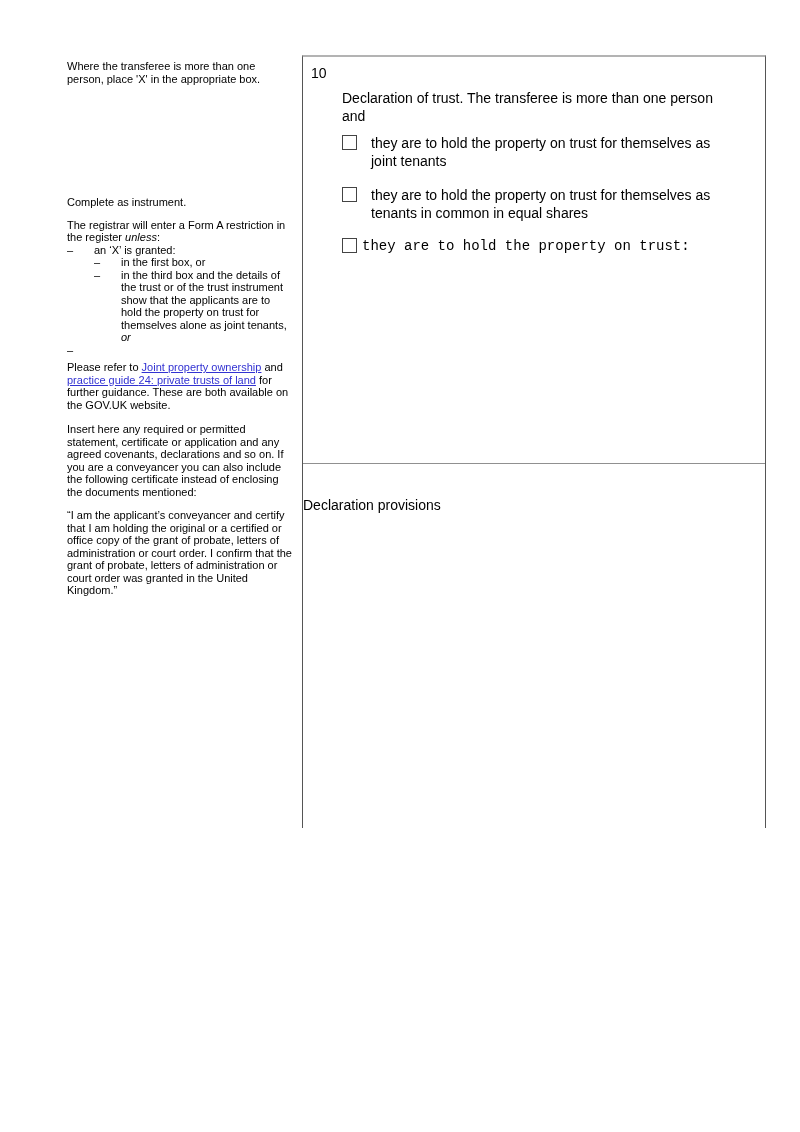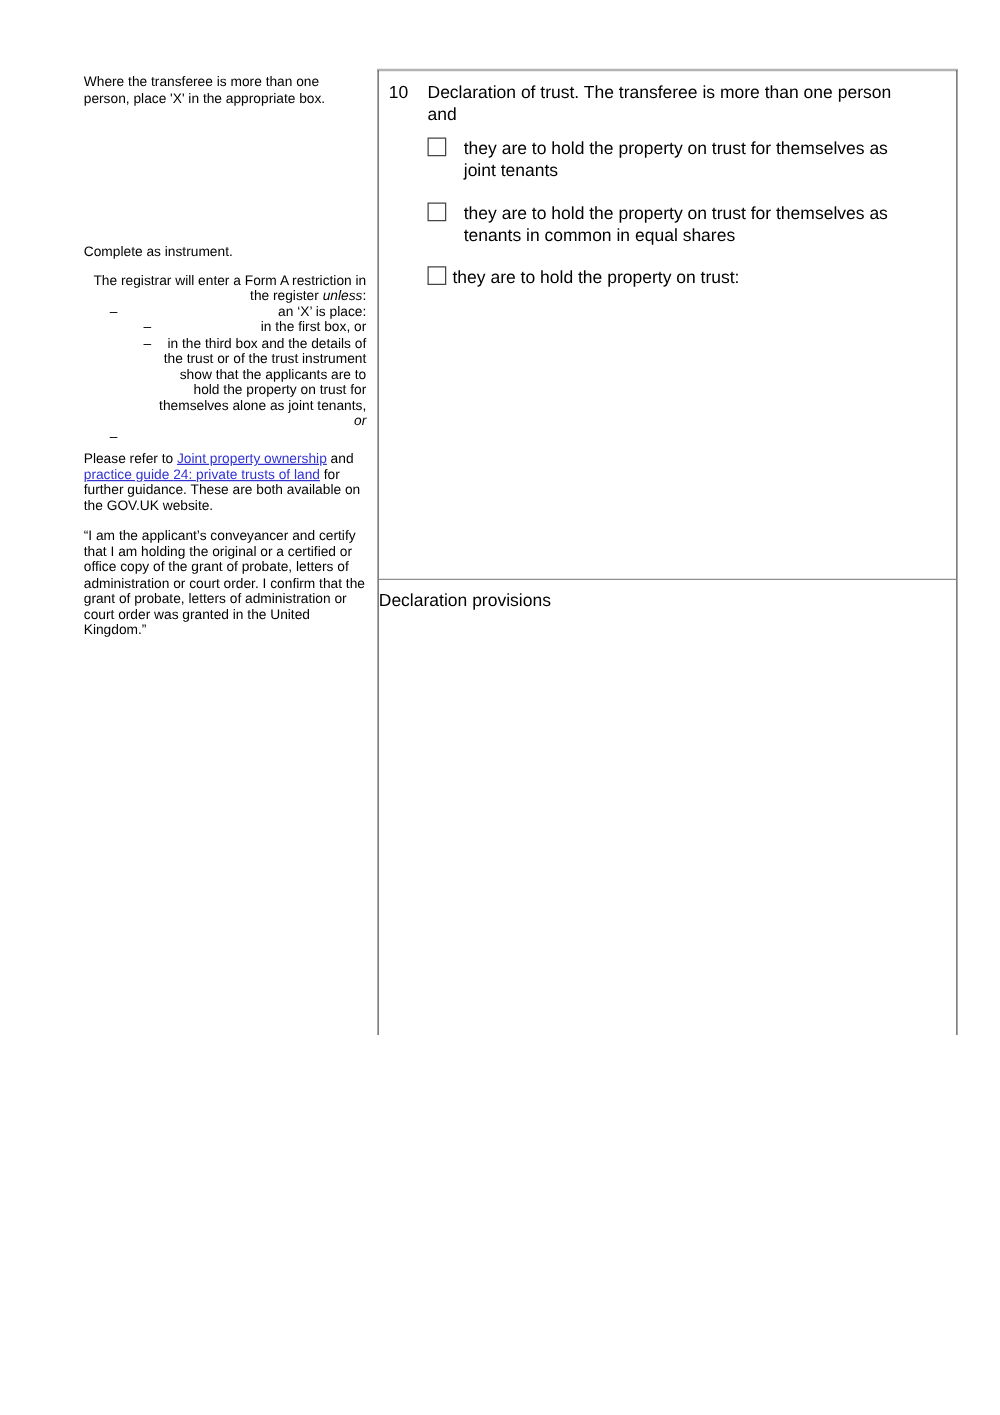--- a/index.html
+++ b/index.html
@@ -18,21 +18,21 @@
     position: absolute;
     left: 67px;
     top: 60px;
     width: 226px;
     font-size: 11px;
     line-height: 12.5px;
   }
   .notes p { margin: 0; }
   .note-transferee { margin-bottom: 111px !important; }
   .note-complete   { margin-bottom: 10px !important; }
-  .note-registrar  { margin-bottom: 5px; text-align: right; }
+  .note-registrar  { margin-bottom: 5px; }
   .note-refer      { margin-bottom: 12px !important; }
   .note-insert     { margin-bottom: 11px !important; }
   .dash-row  { display: flex; }
   .dash-marker { flex: 0 0 27px; }
   .dash-body { flex: 1; }
   .em { font-style: italic; }
   a.note-link {
     color: #3232d2;
     text-decoration: underline;
     cursor: pointer;
@@ -60,76 +60,78 @@
   .sec-10 { height: 407px; box-sizing: border-box; border-bottom: 1px solid #909090; }
   .sec-11 { flex: 1; }
   .sec-num {
     flex: 0 0 39px;
     box-sizing: border-box;
     padding: 7px 0 0 8px;
   }
   .sec-content {
     flex: 1;
     padding: 7px 28px 0 0;
+    margin-top: 25px;
   }
   .sec-title { margin: 0; }
 
   .opt { display: flex; align-items: flex-start; }
   .opt-1 { margin-top: 9px; }
   .opt-2 { margin-top: 16px; }
   .opt-3 { margin-top: 15px; }
   .cb {
     flex: 0 0 auto;
     width: 15px;
     height: 15px;
     box-sizing: border-box;
     border: 1px solid #444444;
     background: #ffffff;
     margin-top: 1px;
     cursor: pointer;
   }
   .opt-label { margin-left: 14px; }
-  .opt-3 .opt-label { margin-left: 5px; }
+  .opt-3 .opt-label { margin-left: 5px; font-family: Liberation Mono, monospace; }
 </style>
 </head>
 <body>
 
 <div class="page">
 
   <aside class="notes">
 
     <p class="note-transferee">Where the transferee is more than one person, place 'X' in the appropriate box.</p>
 
     <p class="note-complete">Complete as instrument.</p>
 
     <div class="note-registrar">
       <p><span>The registrar will enter a Form A restriction in the register </span><span class="em">unless</span><span>:</span></p>
 
       <div class="dash-row">
         <span class="dash-marker">–</span>
         <div class="dash-body">
-          <span>an ‘X’ is place:</span>
+          <span>an ‘X’ is granted:</span>
           <div class="dash-row">
             <span class="dash-marker">–</span>
             <div class="dash-body">in the first box, or</div>
           </div>
           <div class="dash-row">
             <span class="dash-marker">–</span>
             <div class="dash-body"><span>in the third box and the details of the trust or of the trust instrument show that the applicants are to hold the property on trust for themselves alone as joint tenants, </span><span class="em">or</span></div>
           </div>
         </div>
       </div>
 
       <div class="dash-row">
         <span class="dash-marker">–</span>
       </div>
     </div>
 
     <p class="note-refer"><span>Please refer to </span><a class="note-link"><span class="it">Joint property ownership</span></a><span> and </span><a class="note-link"><span>practice guide </span><span class="it">24: private trusts of land</span></a><span> for further guidance. These are both available on the GOV.UK website.</span></p>
 
+    <p class="note-insert">Insert here any required or permitted statement, certificate or application and any agreed covenants, declarations and so on. If you are a conveyancer you can also include the following certificate instead of enclosing the documents mentioned:</p>
 
     <p class="note-certificate">“I am the applicant’s conveyancer and certify that I am holding the original or a certified or office copy of the grant of probate, letters of administration or court order. I confirm that the grant of probate, letters of administration or court order was granted in the United Kingdom.”</p>
   </aside>
 
   <section class="panel">
 
     <div class="sec sec-10">
       <div class="sec-num">10</div>
       <div class="sec-content">
         <p class="sec-title">Declaration of trust. The transferee is more than one person and</p>

